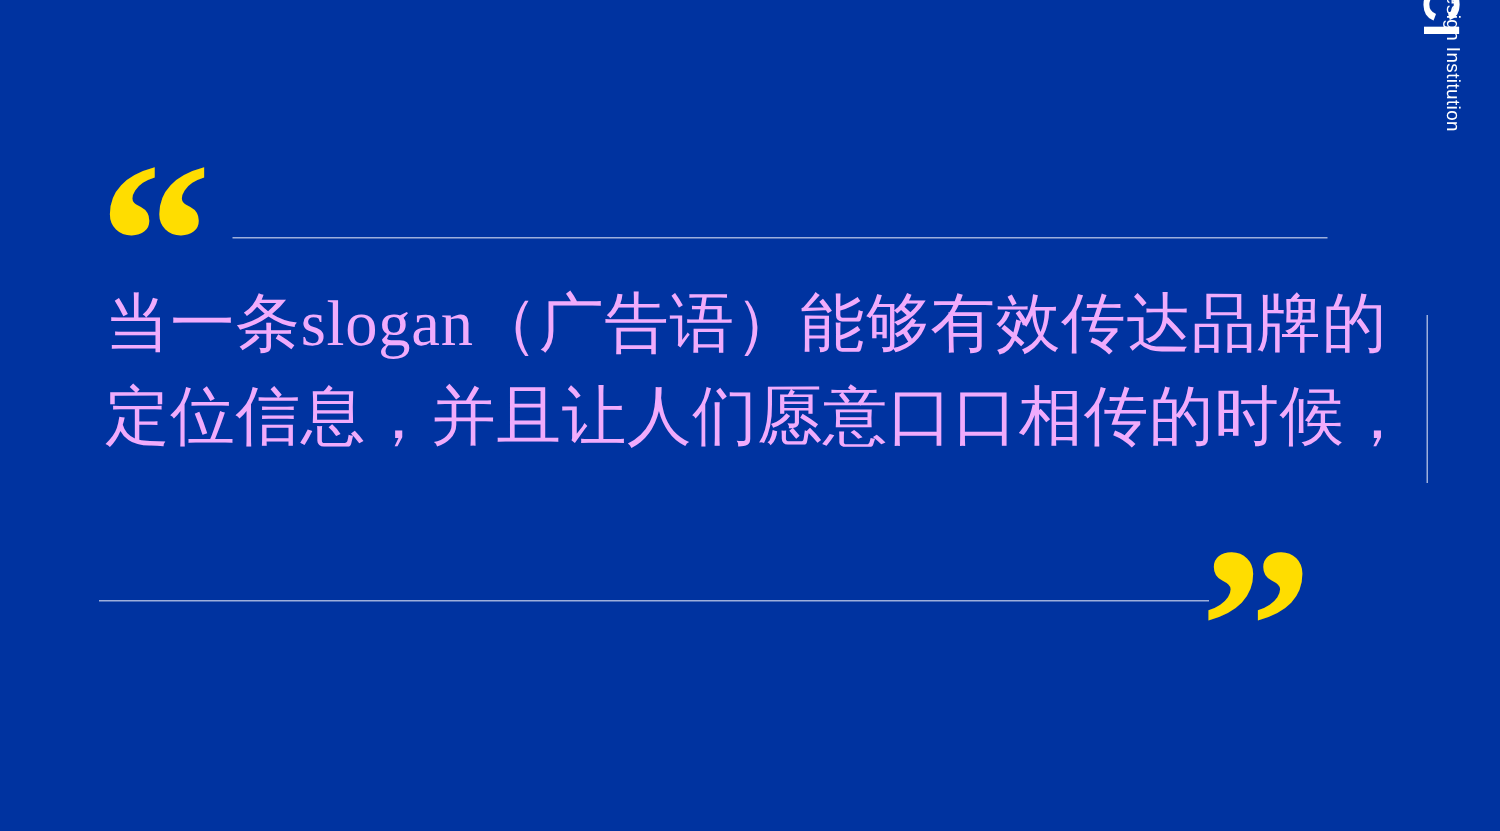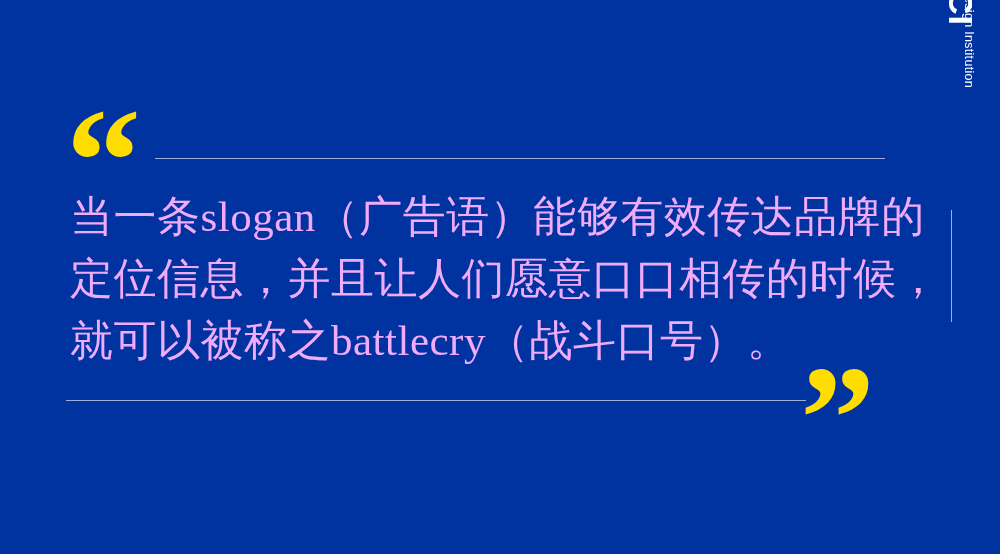--- a/index.html
+++ b/index.html
@@ -133,21 +133,20 @@
 
 <div class="card">
 
   <span class="quote-mark quote-open">“</span>
 
   <div class="rule rule-top"></div>
 
   <div class="quote-body">
     <span class="quote-line">当一条slogan（广告语）能够有效传达品牌的</span>
     <span class="quote-line">定位信息，并且让人们愿意口口相传的时候，</span>
-    <span class="quote-line">就可以被称之battlecry（战斗口号）。</span>
   </div>
 
   <div class="rule rule-bottom"></div>
 
   <span class="quote-mark quote-close">”</span>
 
   <div class="brand-rail">
     <div class="brand-logo">UCI</div>
     <div class="brand-tagline">Brand Design Institution</div>
   </div>

